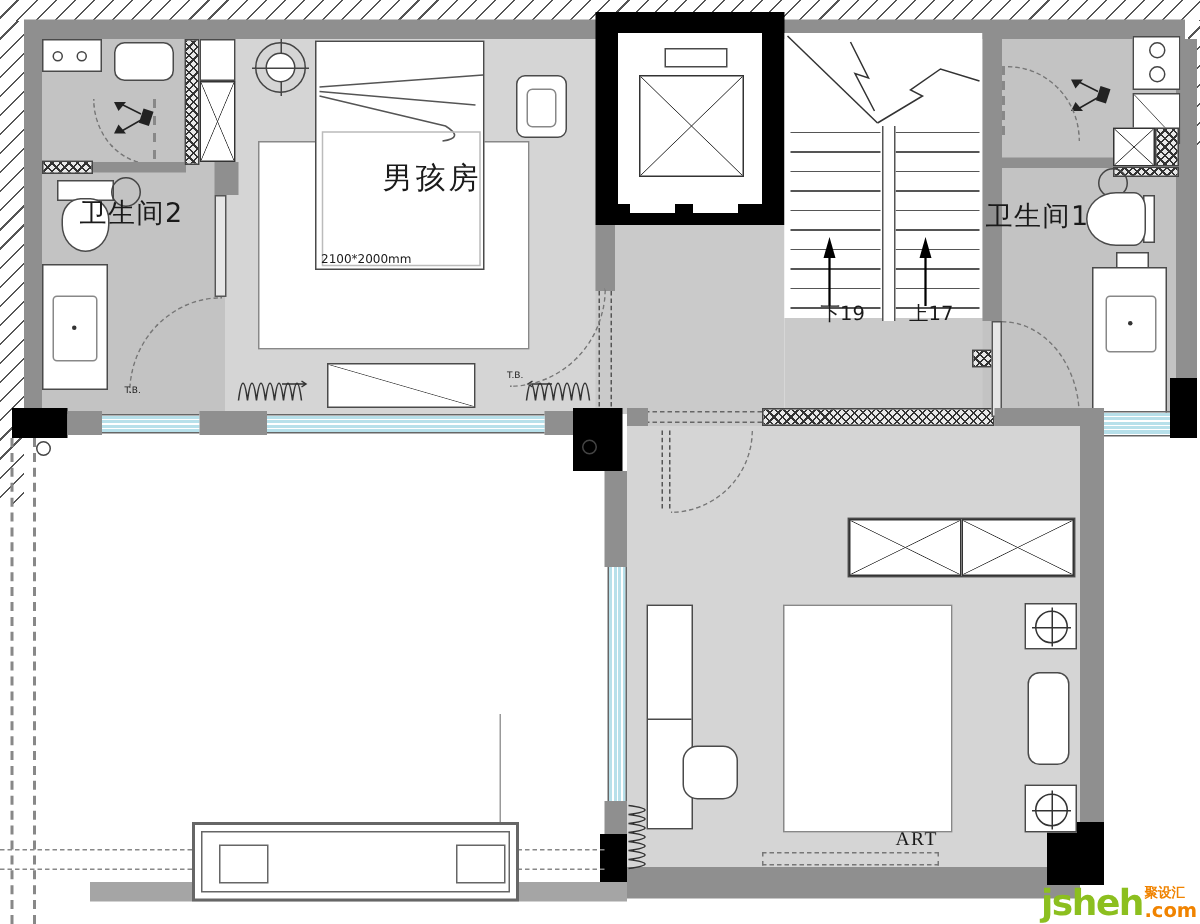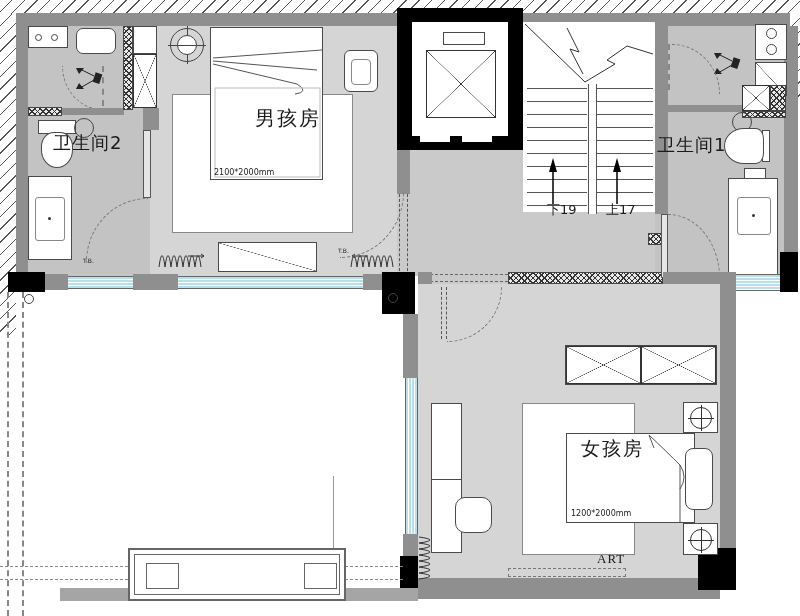--- a/index.html
+++ b/index.html
@@ -223,27 +223,20 @@
   <div class="abs wall" style="left:720px;top:284px;width:16px;height:264px"></div>
   <div class="abs wall" style="left:418px;top:578px;width:302px;height:21px"></div>
   <div class="abs col" style="left:698px;top:548px;width:38px;height:42px"></div>
   <div class="abs wall2" style="left:60px;top:588px;width:358px;height:13px"></div>
 
   <div class="abs furn" style="left:565px;top:345px;width:152px;height:40px">
     <div class="abs xbox" style="left:0;top:0;width:75px;height:38px"></div>
     <div class="abs xbox" style="left:75px;top:0;width:75px;height:38px"></div>
   </div>
   <div class="abs furn soft" style="left:522px;top:403px;width:113px;height:152px"></div>
-  <div class="abs furn" style="left:566px;top:433px;width:129px;height:90px">
-    <svg class="abs" style="left:0;top:0;width:129px;height:90px" viewBox="0 0 129 90">
-      <path d="M82,1 Q100,18 113,31 L113,88 M82,1 L87,14 M113,31 Q121,43 113,55" stroke="#555" stroke-width="1" fill="none"></path>
-    </svg>
-    <div class="lbl lbl-room" style="left:14px;top:5px;font-size:19px">女孩房</div>
-    <div class="lbl lbl-size" style="left:4px;top:76px">1200*2000mm</div>
-  </div>
   <div class="abs furn" style="left:685px;top:448px;width:28px;height:62px;border-radius:8px"></div>
   <div class="abs furn" style="left:683px;top:402px;width:35px;height:31px">
     <div class="abs lamp" style="left:6px;top:4px;width:22px;height:22px"></div>
   </div>
   <div class="abs furn" style="left:683px;top:523px;width:35px;height:32px">
     <div class="abs lamp" style="left:6px;top:5px;width:22px;height:22px"></div>
   </div>
   <div class="abs furn" style="left:431px;top:403px;width:31px;height:150px">
     <div class="abs" style="left:0;top:75px;width:29px;height:0;border-top:1px solid #4a4a4a"></div>
   </div>
@@ -268,14 +261,21 @@
   <div class="abs" style="left:128px;top:548px;width:218px;height:53px;background:#fff;border:2px solid #666">
     <div class="abs" style="left:4px;top:4px;width:206px;height:41px;border:1px solid #666">
       <div class="abs" style="left:11px;top:8px;width:33px;height:26px;border:1px solid #666"></div>
       <div class="abs" style="left:169px;top:8px;width:33px;height:26px;border:1px solid #666"></div>
     </div>
   </div>
 
   <div class="lbl lbl-room-s" style="left:53px;top:134px">卫生间2</div>
   <div class="lbl lbl-room-s" style="left:657px;top:136px">卫生间1</div>
 
+  <div class="abs watermark" style="left:694px;top:584px;width:106px;height:30px">
+    <span class="wm-brand">jsheh</span>
+    <span class="wm-right">
+      <span class="wm-cn">聚设汇</span>
+      <span class="wm-tld">.com</span>
+    </span>
+  </div>
 
 </div>
 
 </body></html>

